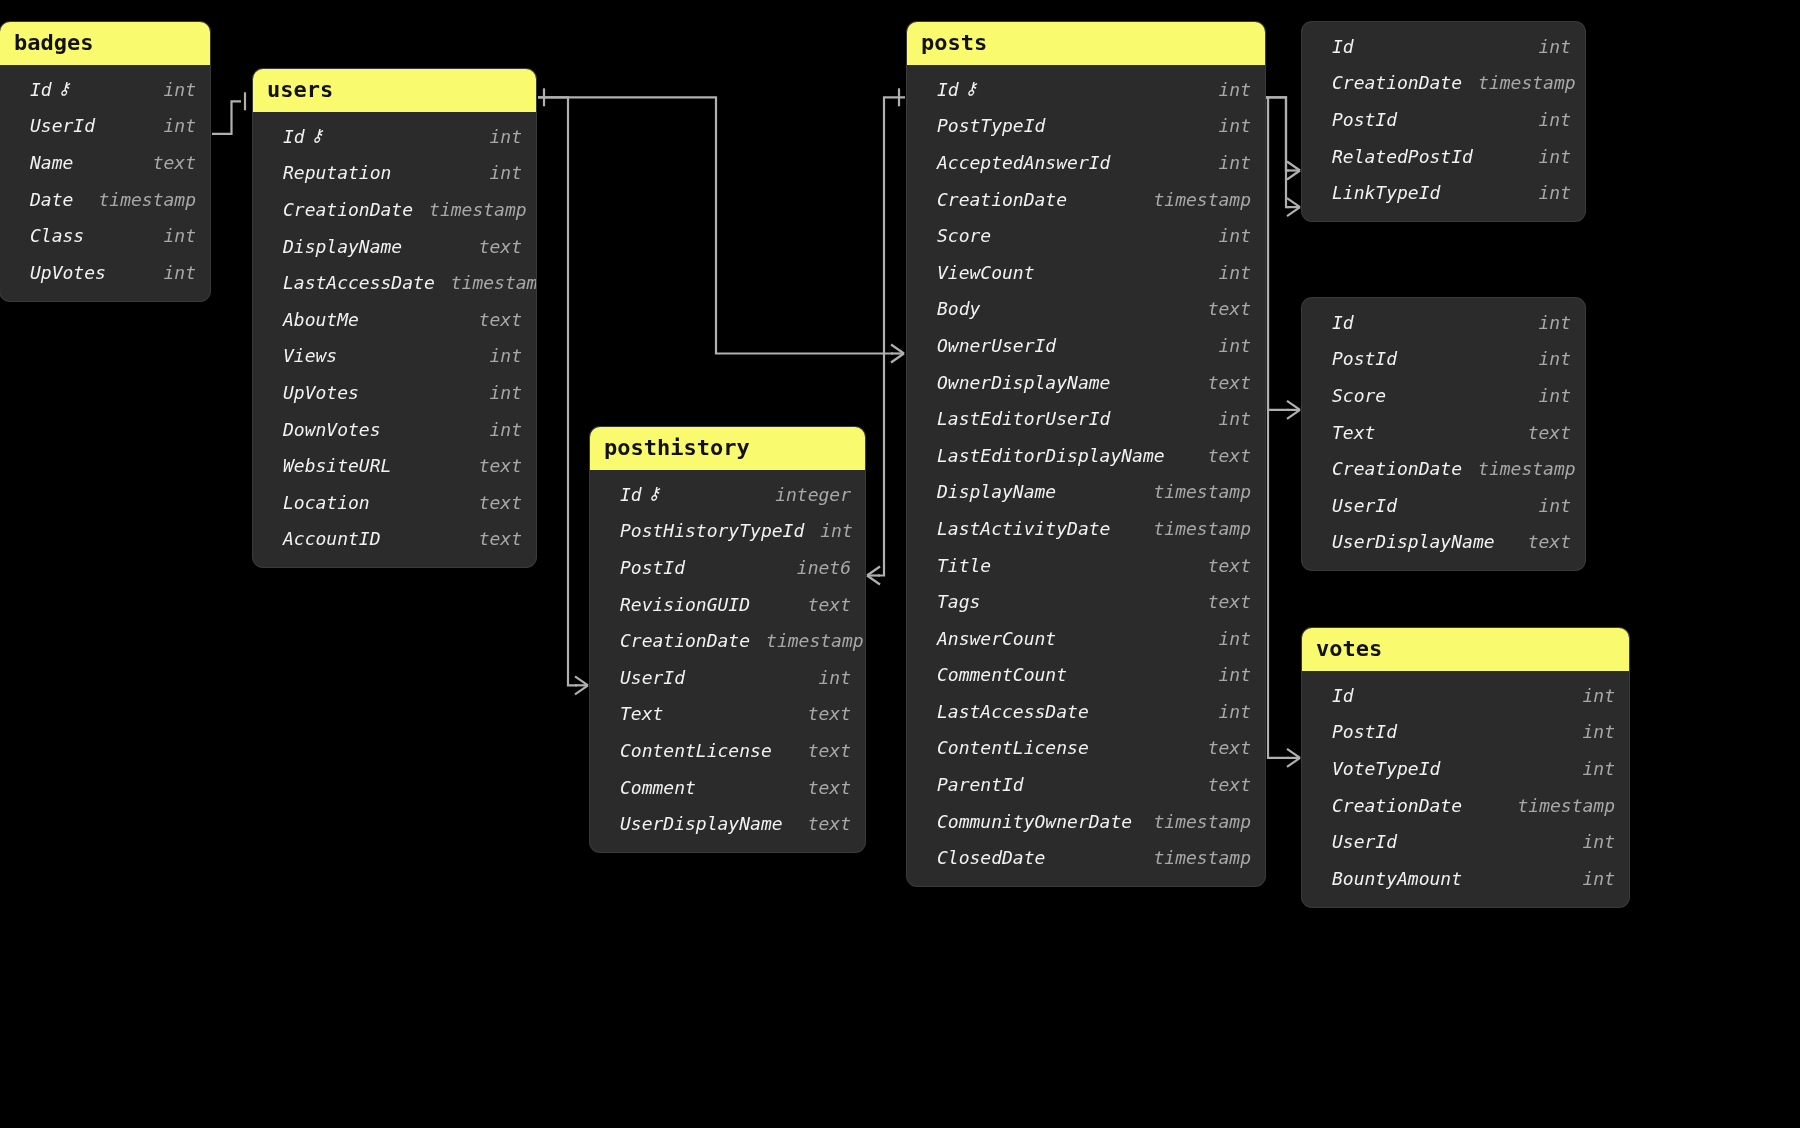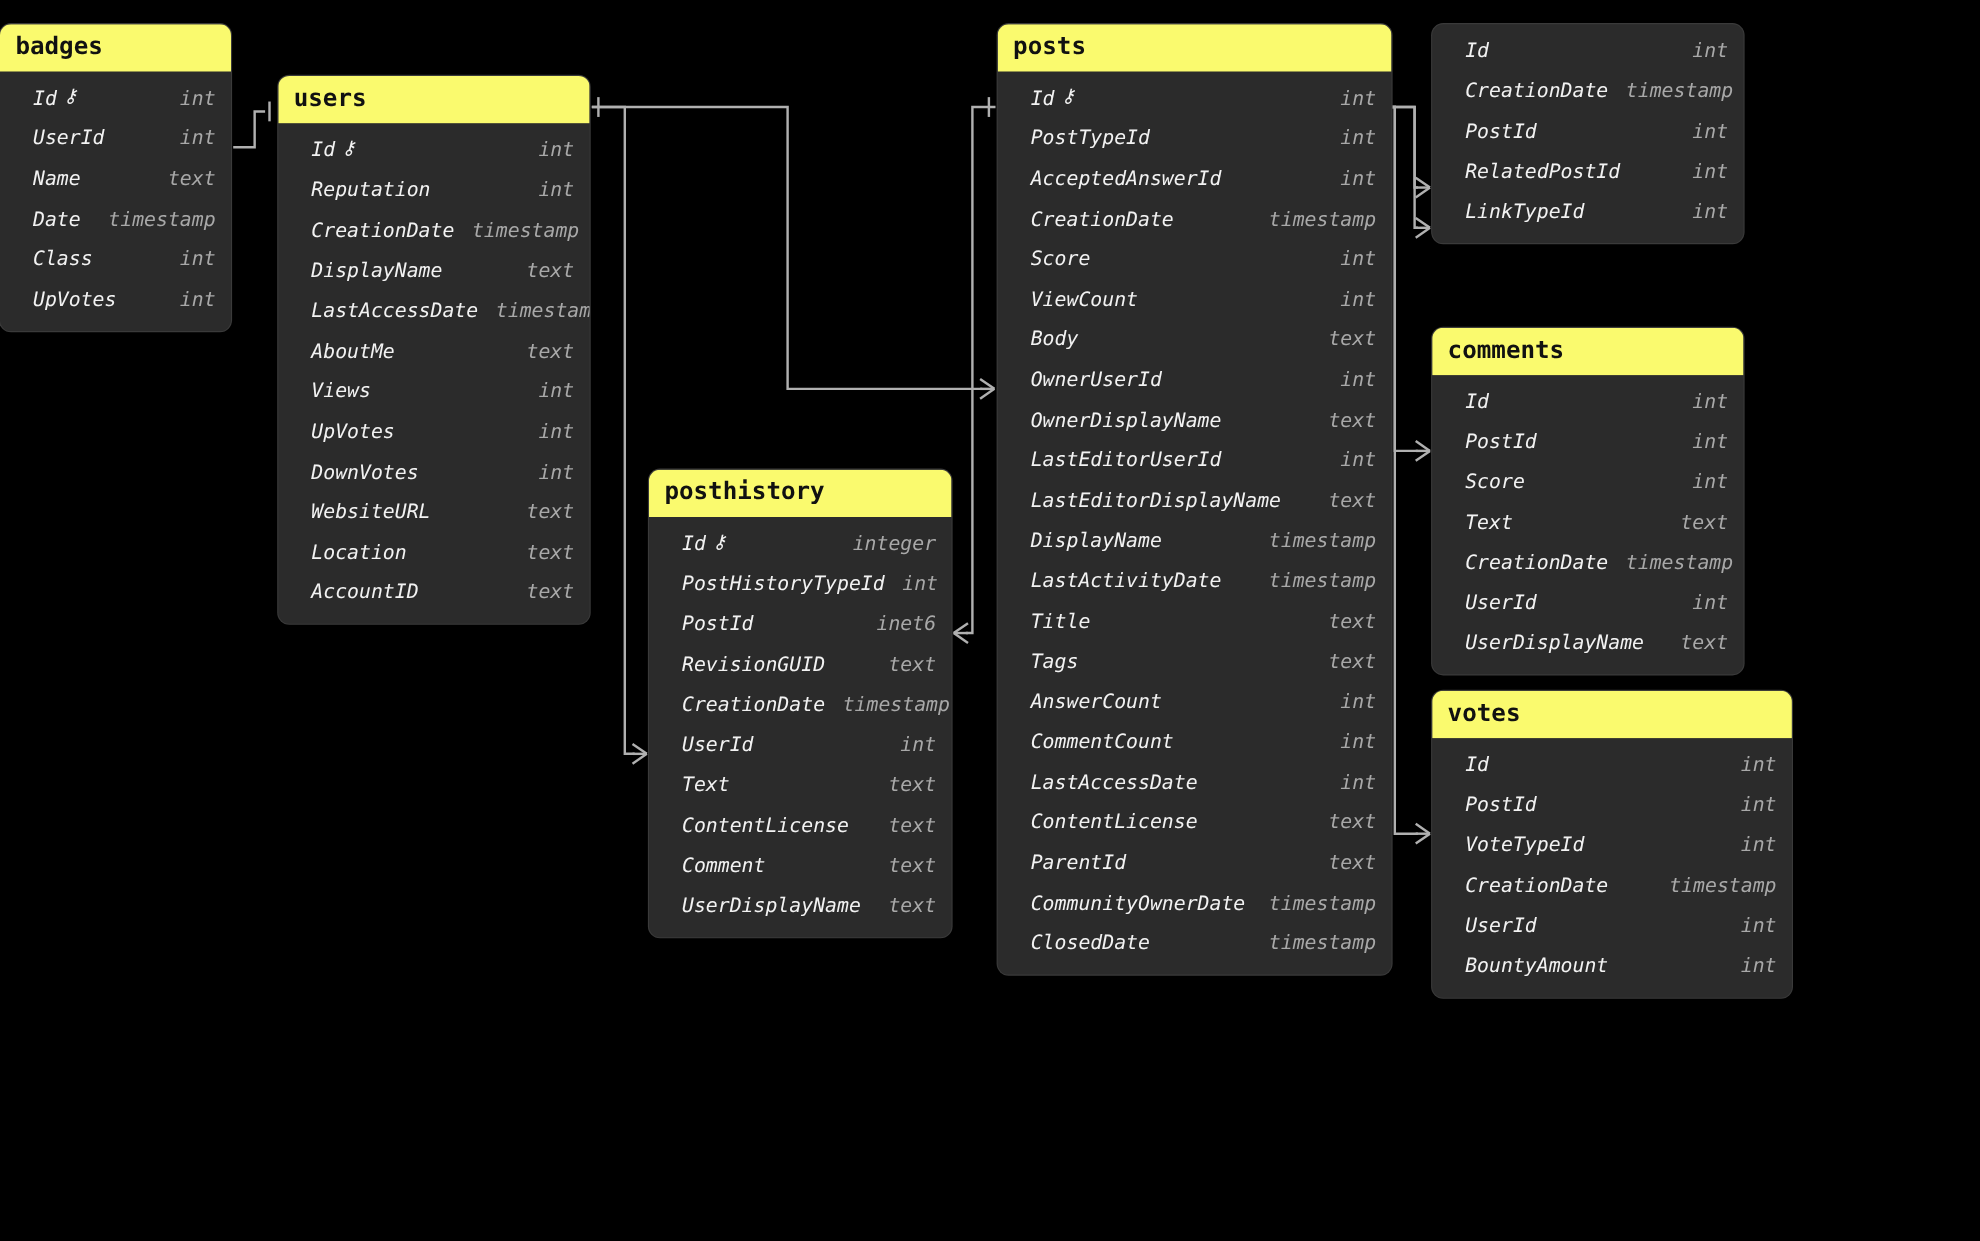--- a/index.html
+++ b/index.html
@@ -470,21 +470,20 @@
           </div>
           <div class="field-row">
             <span class="field-name">
               <span>LinkTypeId</span>
             </span>
             <span class="field-type">int</span>
           </div>
         </div>
       </div>
       <div class="table-card" style="left: 1302px; top: 298px; width: 283px;">
-        <div class="table-header">comments</div>
         <div class="table-body">
           <div class="field-row">
             <span class="field-name">
               <span>Id</span>
             </span>
             <span class="field-type">int</span>
           </div>
           <div class="field-row">
             <span class="field-name">
               <span>PostId</span>

